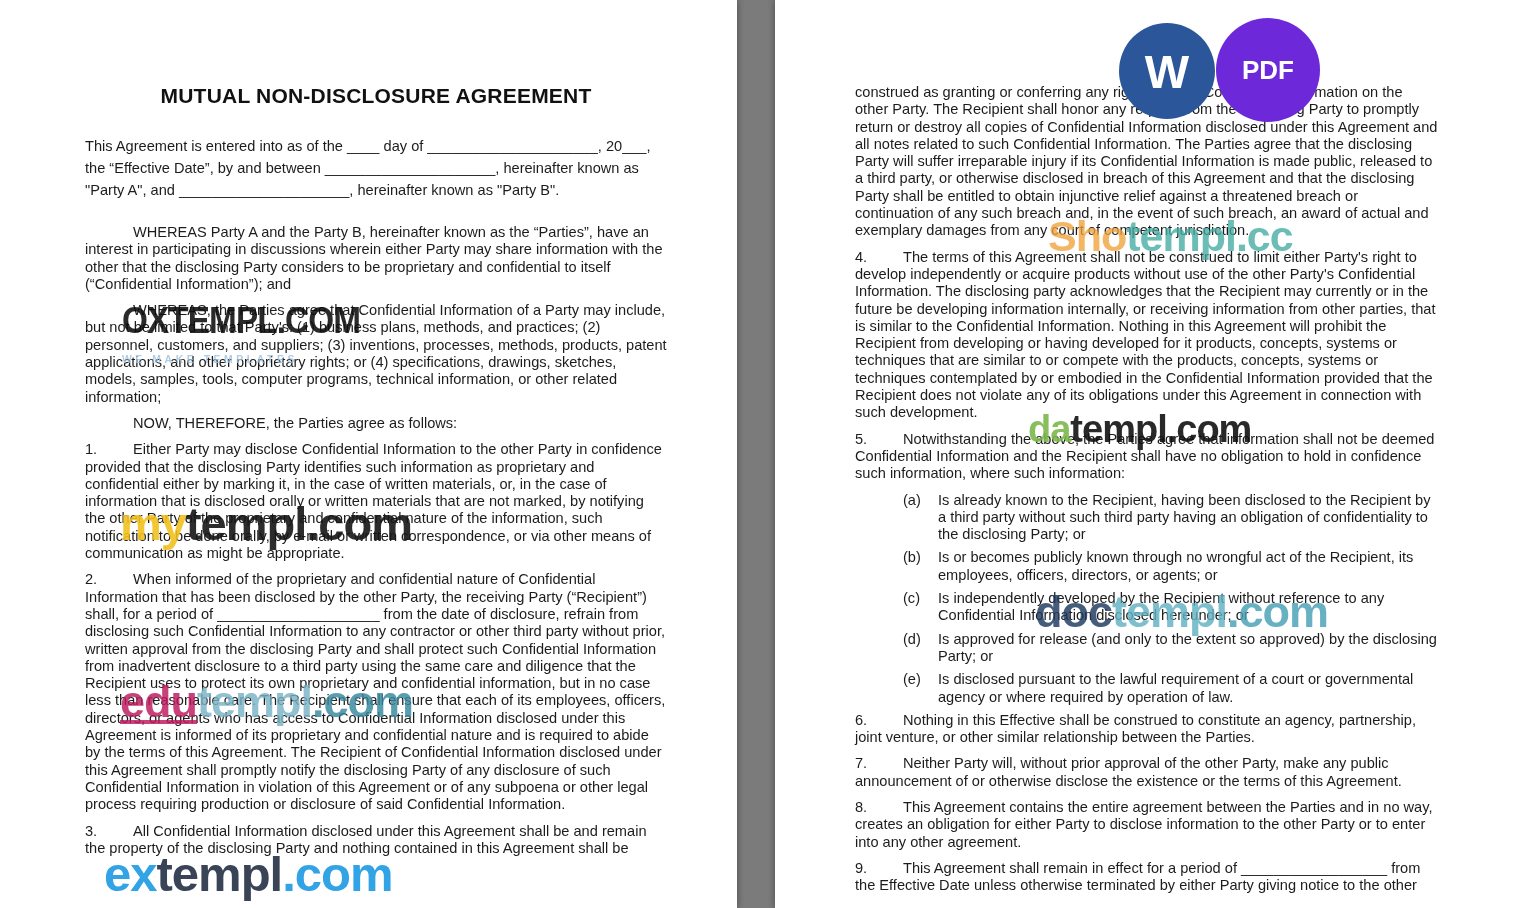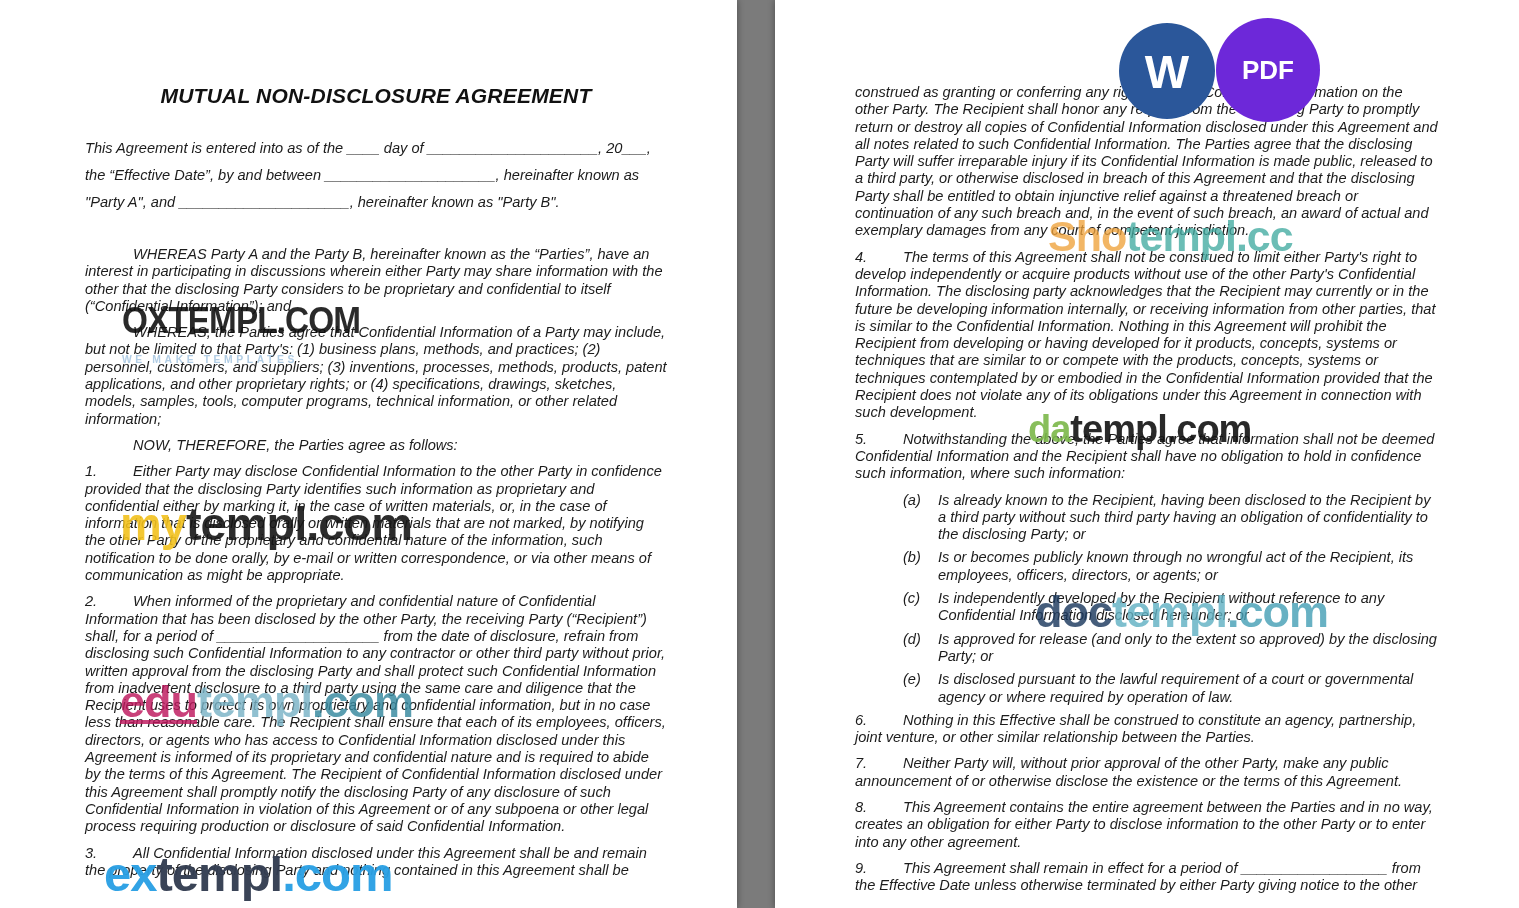--- a/index.html
+++ b/index.html
@@ -8,32 +8,32 @@
     background:#7b7b7b;
     font-family:"Liberation Sans","DejaVu Sans",sans-serif;
   }
   .page {
     position:absolute; top:0; height:908px; background:#ffffff;
     box-shadow:0 0 7px rgba(0,0,0,.4);
   }
   .page-left  { left:0;     width:737px; }
   .page-right { left:775px; width:744px; }
 
-  .content { position:absolute; top:84px; color:#1c1c1c;font-style:italic; }
+  .content { position:absolute; top:84px; color:#1c1c1c; }
   .page-left  .content { left:85px; width:582px; }
   .page-right .content { left:80px; width:584px; }
 
   h1.doc-title {
     margin:0 0 27px 0; text-align:center;
     font-size:21px; font-weight:bold; color:#111; letter-spacing:.2px;
   }
   p, .num-para, .sub {
     margin:0 0 9px 0; font-size:14.6px; line-height:17.3px; color:#1c1c1c;
   }
-  .intro { line-height:27px; margin-bottom:30px; }
+  .intro { line-height:22px; margin-bottom:23px; }
   .indent { text-indent:48px; }
   .num-para .num { display:inline-block; width:48px; }
   .sub { position:relative; padding-left:83px; margin-bottom:6px; }
   .sub .lbl { position:absolute; left:48px; }
 
   
   .wm {
     position:absolute; font-weight:bold; white-space:nowrap;
     letter-spacing:-1px; pointer-events:none; z-index:3;
   }

